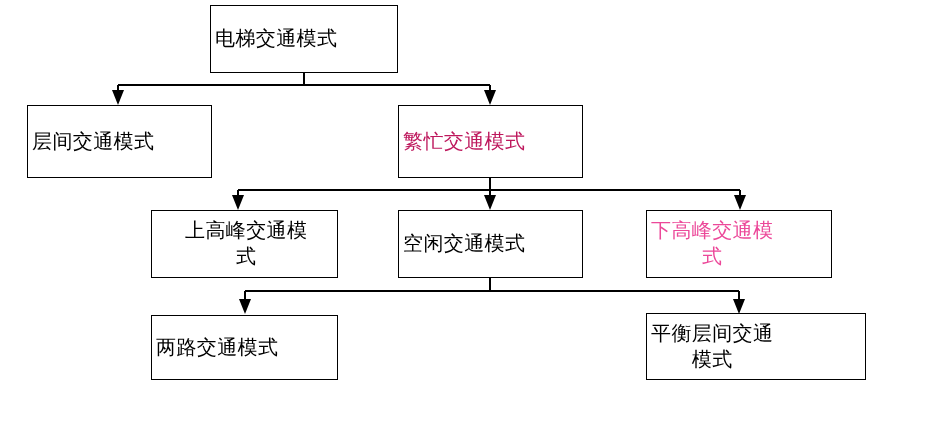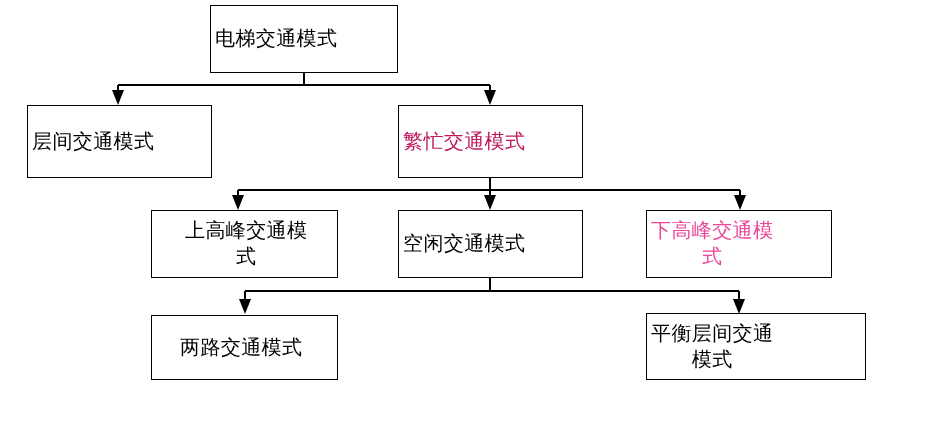--- a/index.html
+++ b/index.html
@@ -100,21 +100,21 @@
         <span class="node-label" style="color: rgb(0, 0, 0);">上高峰交通模
 式</span>
       </div>
       <div class="node-box" style="left: 398px; top: 210px; width: 185px; height: 68px; border-color: rgb(0, 0, 0);">
         <span class="node-label" style="color: rgb(0, 0, 0);">空闲交通模式</span>
       </div>
       <div class="node-box" style="left: 646px; top: 210px; width: 186px; height: 68px; border-color: rgb(0, 0, 0);">
         <span class="node-label" style="color: #ec4899;">下高峰交通模
 式</span>
       </div>
-      <div class="node-box" style="left: 151px; top: 315px; width: 187px; height: 65px; border-color: rgb(0, 0, 0); padding-left: 24px;">
+      <div class="node-box" style="left: 151px; top: 315px; width: 187px; height: 65px; border-color: rgb(0, 0, 0);">
         <span class="node-label" style="color: rgb(0, 0, 0);">两路交通模式</span>
       </div>
       <div class="node-box" style="left: 646px; top: 313px; width: 220px; height: 67px; border-color: rgb(0, 0, 0);">
         <span class="node-label" style="color: rgb(0, 0, 0);">平衡层间交通
 模式</span>
       </div>
     </div>
 
 
 </div>

